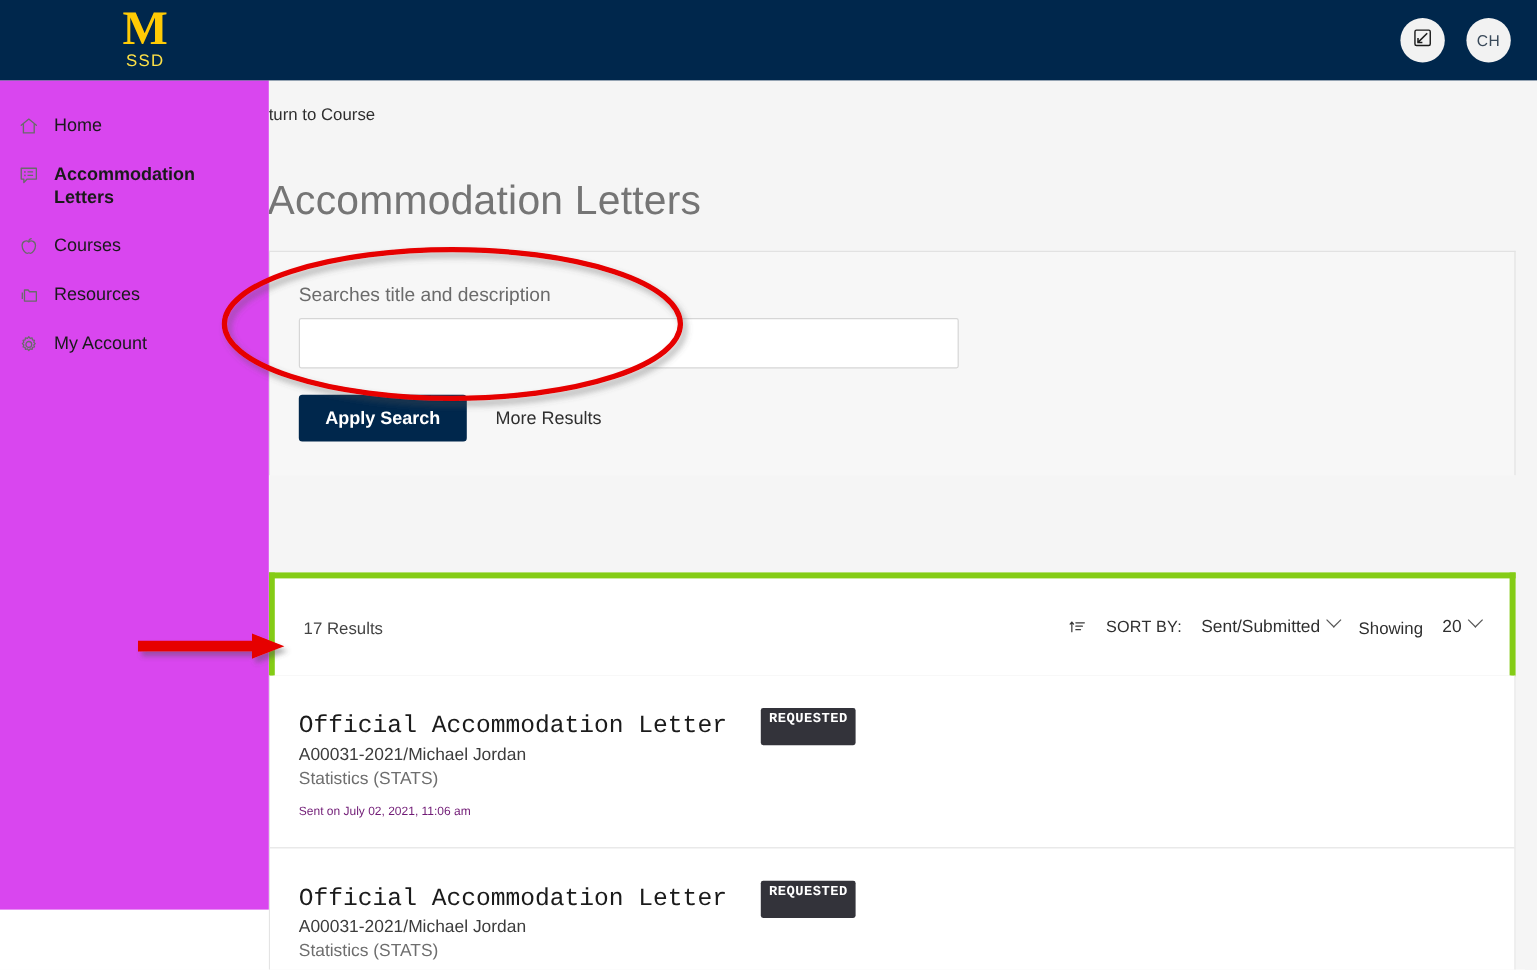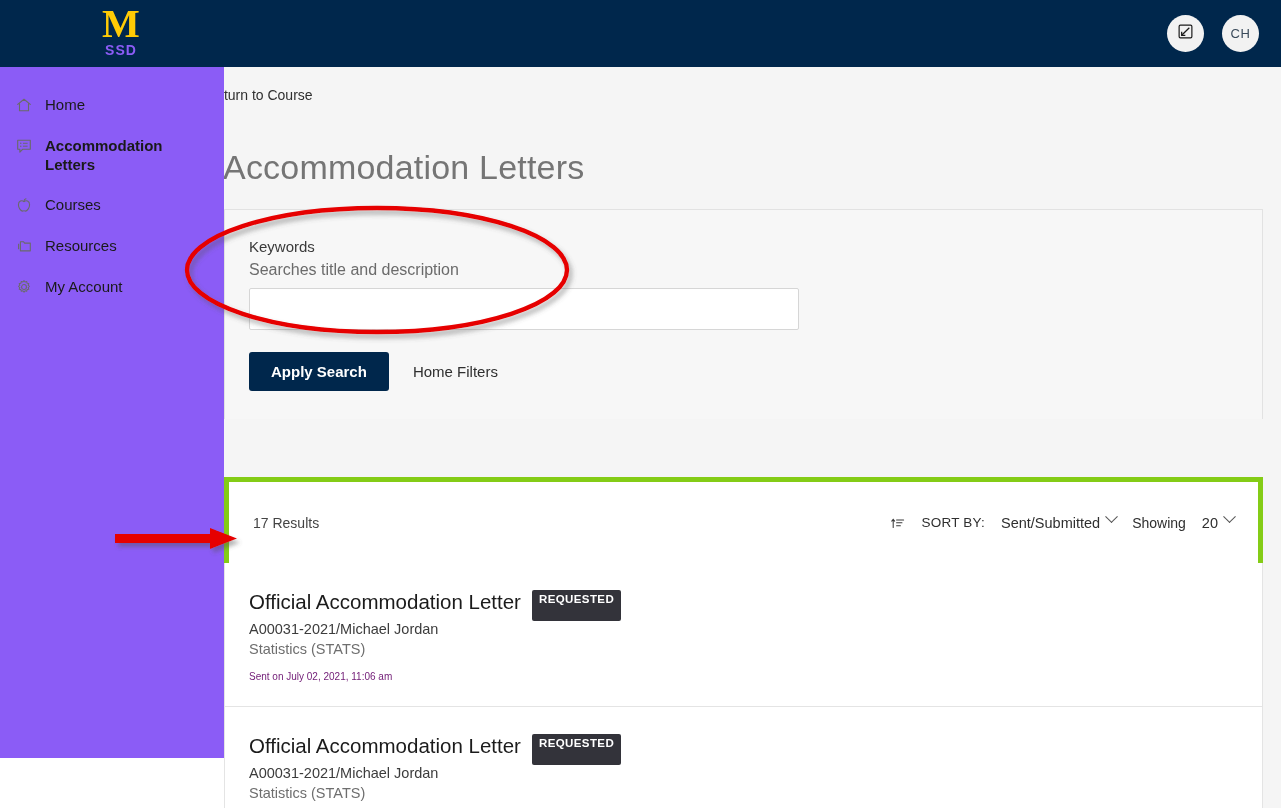--- a/index.html
+++ b/index.html
@@ -28,41 +28,41 @@
     font-family: "Liberation Serif", serif;
     font-weight: 700;
     font-size: 40px;
     color: #ffcb05;
     letter-spacing: 0px;
     display: block;
     line-height: 42px;
   }
   .logo-sub {
     display: block;
-    color: #8b5cf6;
+    color: #fde047;
     font-size: 14px;
-    font-weight: 700;
+    font-weight: 400;
     letter-spacing: 1px;
     margin-top: -2px;
   }
   .top-btn {
     position: absolute; top: 15px;
     width: 37px; height: 37px; border-radius: 50%;
     background: #f2f2f2;
     display: flex; align-items: center; justify-content: center;
     cursor: pointer;
   }
   .top-btn.expand { right: 77px; }
   .top-btn.avatar  { right: 22px; font-size: 13px; color: #3a4a5a; font-weight: 400; letter-spacing: .5px;}
 
   
   .sidebar {
     position: absolute; top: 67px; left: 0;
     width: 224px; height: 691px;
-    background: #8b5cf6;
+    background: #d946ef;
     padding-top: 22px;
     z-index: 20;
   }
   .nav-item {
     display: flex;
     align-items: flex-start;
     gap: 11px;
     padding: 6px 12px 6px 14px;
     margin-bottom: 9px;
     cursor: pointer;
@@ -151,21 +151,21 @@
     position: absolute; left: 0px; top: 496px;
     width: 1039px;
     background: #ffffff;
     border-left: 1px solid #e4e4e4;
     border-right: 1px solid #e4e4e4;
   }
   .result-item {
     padding: 27px 24px 24px 24px;
     border-bottom: 1px solid #e4e4e4;
   }
-  .result-head { display: flex; gap: 11px; }
+  .result-head { display: flex; align-items: center; gap: 28px; font-family: Liberation Mono, monospace; }
   .result-title { font-size: 20.5px; color: #1b1b1b; font-weight: 400; cursor: pointer; }
   .badge {
     background: #33333a; color: #ffffff;
     font-size: 11.5px; font-weight: 700; letter-spacing: .4px;
     padding: 3px 7px 15px 7px; border-radius: 2px;
     line-height: 13px;
   }
   .result-sub  { font-size: 14.5px; color: #3c3c3c; }
   .result-course { font-size: 14.5px; color: #6e6e6e; margin-top: 4px; }
   .result-sent { font-size: 10px; color: #701a75; margin-top: 14px; }
@@ -254,26 +254,25 @@
   </div>
 </nav>
 
 <main class="content">
 
   <div class="return-link">Return to Course</div>
   <h1 class="page-title">Accommodation Letters</h1>
 
   <section class="card">
     <div class="filter-pane">
-      <div class="field-label">Keywords</div>
       <div class="field-help">Searches title and description</div>
       <input class="kw-input" type="text" placeholder="" style="">
       <div class="btn-row">
         <button class="btn-primary">Apply Search</button>
-        <span class="link-plain">Home Filters</span>
+        <span class="link-plain">More Results</span>
       </div>
     </div>
   </section>
 
   <div class="results-bar">
     <span class="results-count">17 Results</span>
 
     <div class="bar-right">
       <span>
         <svg width="16" height="16" viewBox="0 0 20 20" style="vertical-align:-3px">

